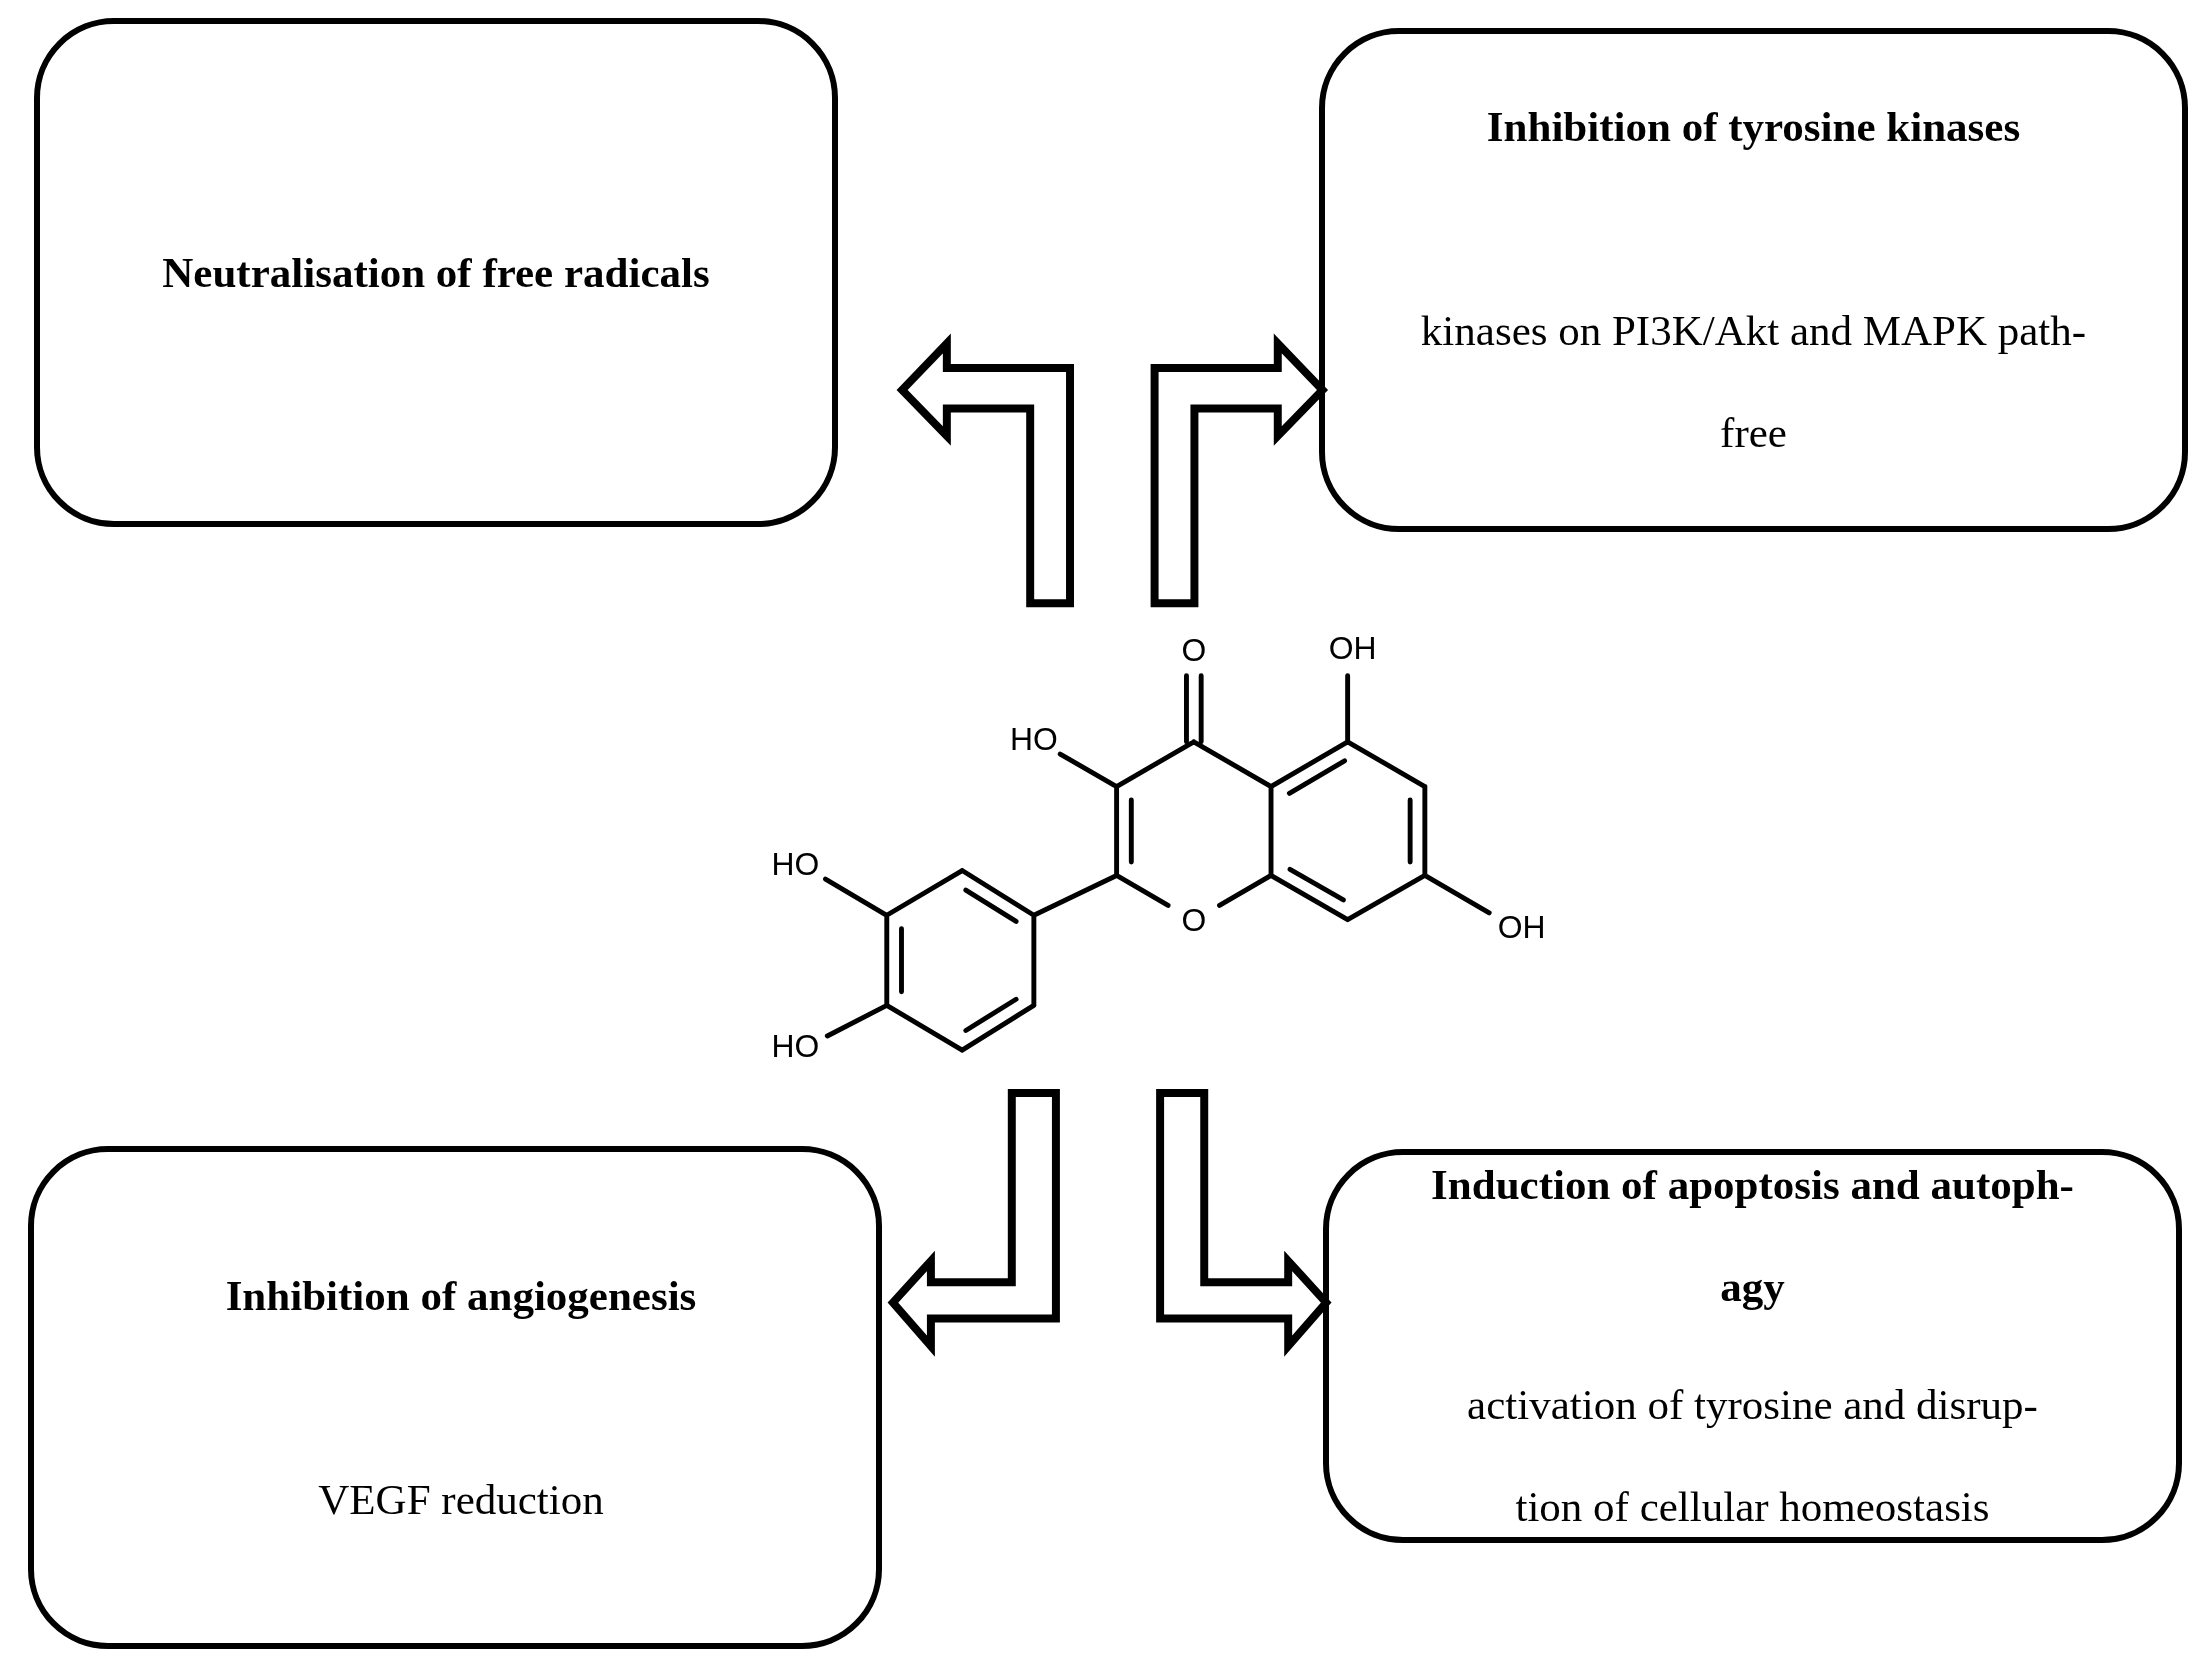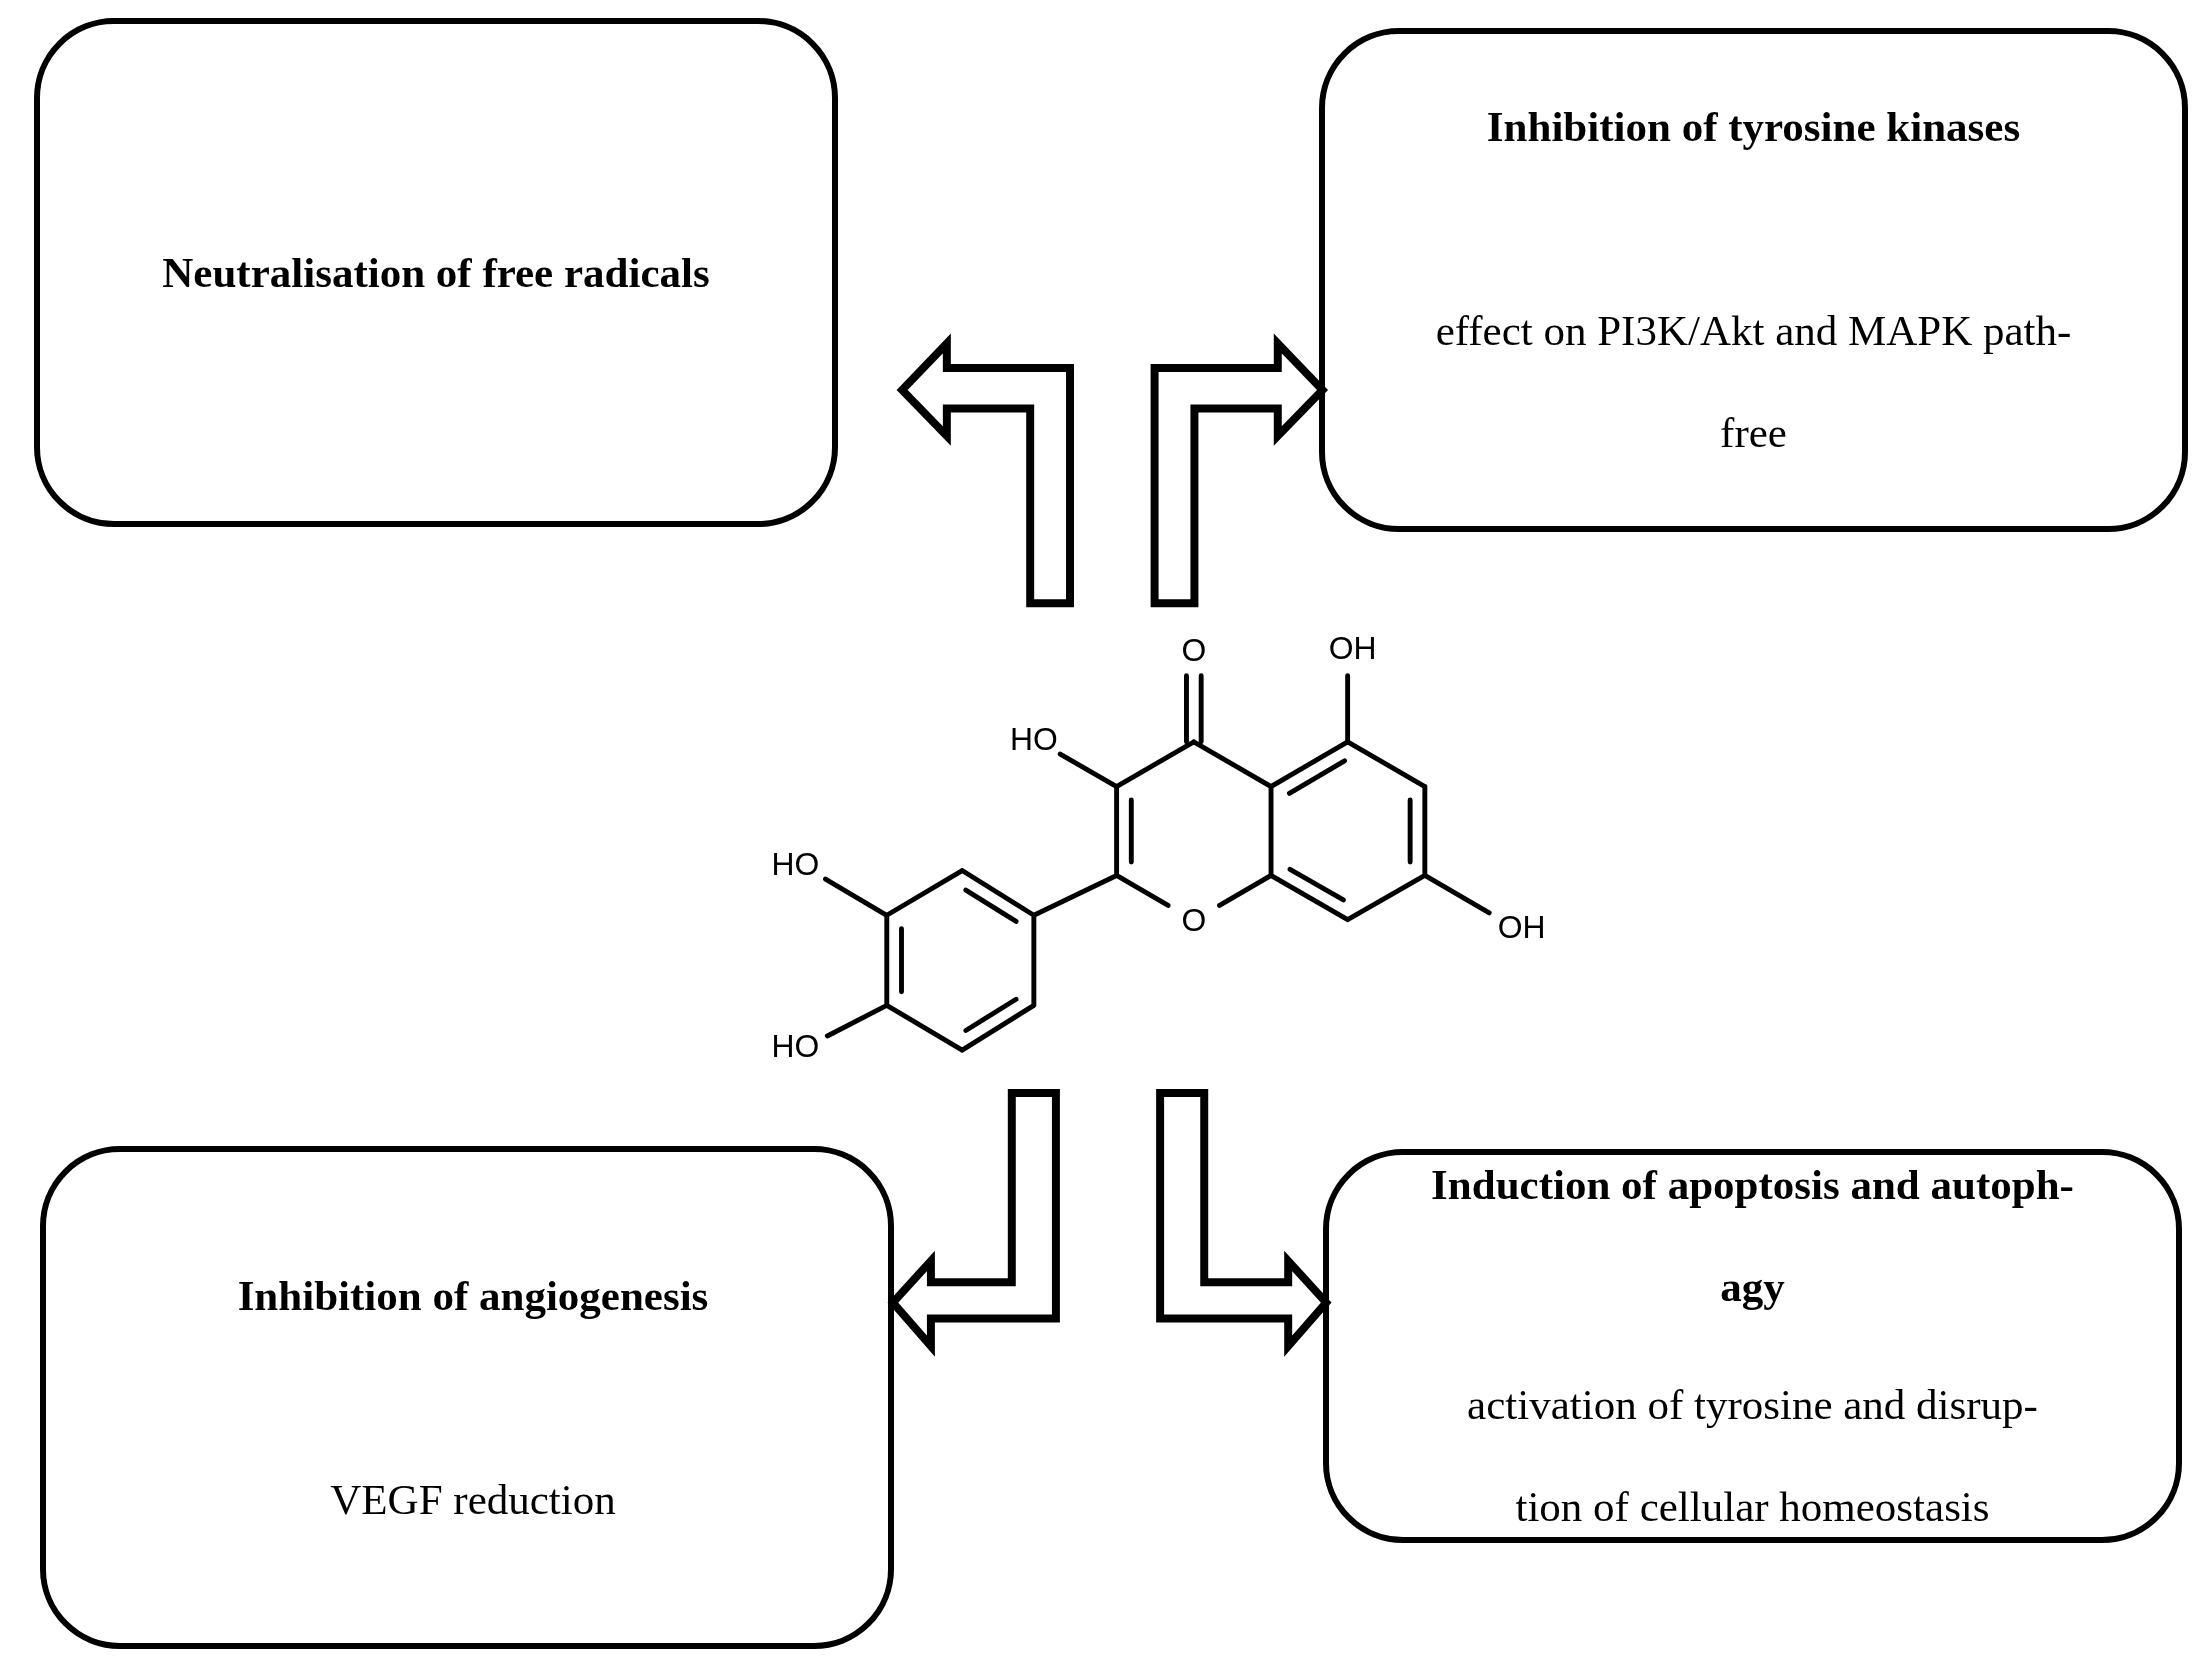--- a/index.html
+++ b/index.html
@@ -24,21 +24,21 @@
     align-items:center;
     text-align:center;
     font-size:43px;
     line-height:86px;
     gap:16px;
   }
   .box .line{height:86px;white-space:nowrap;}
   .box .bold{font-weight:bold;}
   .box-tl{left:34px;top:18px;width:804px;height:509px;}
   .box-tr{left:1319px;top:27.6px;width:869px;height:504px;}
-  .box-bl{left:40px;top:1146px;width:854px;height:503px;padding-left:12px;}
+  .box-bl{left:28px;top:1146px;width:854px;height:503px;padding-left:12px;}
   .box-br{left:1323px;top:1149px;width:859px;height:394px;}
   .gfx{position:absolute;left:0;top:0;width:2205px;height:1662px;}
   .arrow{fill:#ffffff;stroke:#000000;stroke-width:13;stroke-linejoin:miter;}
   .bond{fill:none;stroke:#000000;stroke-width:8;stroke-linecap:round;}
   .atom{
     font-family:"Liberation Sans","DejaVu Sans",sans-serif;
     font-size:52px;
     fill:#000000;
   }
 </style>
@@ -47,21 +47,21 @@
 
 <div class="canvas">
 
   <div class="box box-tl">
     <div class="line bold">Neutralisation of free radicals</div>
   </div>
 
   <div class="box box-tr">
     <div class="line bold">Inhibition of tyrosine kinases</div>
     <div class="line"></div>
-    <div class="line">effect on PI3K/Akt and MAPK path-</div>
+    <div class="line">kinases on PI3K/Akt and MAPK path-</div>
     <div class="line">free</div>
   </div>
 
   <div class="box box-bl">
     <div class="line bold">Inhibition of angiogenesis</div>
     <div class="line"></div>
     <div class="line">VEGF reduction</div>
   </div>
 
   <div class="box box-br">

